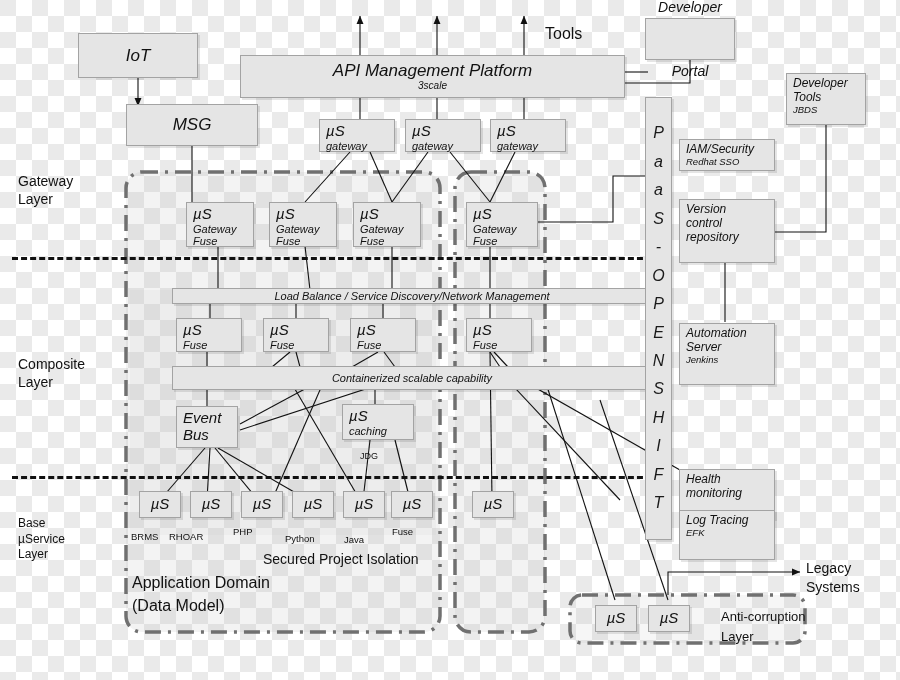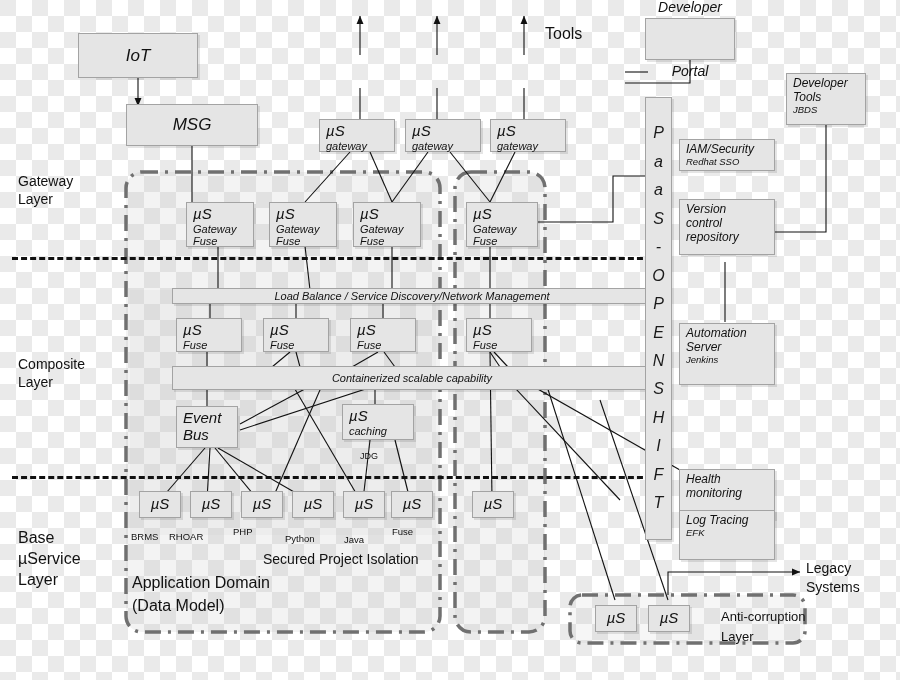--- a/index.html
+++ b/index.html
@@ -135,34 +135,38 @@
   <div class="hline" style="left:12px;top:476px;width:640px;"></div>
 
   <div class="freetext" style="left:18px;top:172px;font-size:14px;line-height:1.3;">
     <div>Gateway</div>
     <div>Layer</div>
   </div>
   <div class="freetext" style="left:18px;top:355px;font-size:14px;line-height:1.3;">
     <div>Composite</div>
     <div>Layer</div>
   </div>
-  <div class="freetext" style="left:18px;top:528px;font-size:16px;line-height:1.3;">
+  <div class="freetext" style="left:18px;top:516px;font-size:12px;line-height:1.3;">
     <div>Base</div>
     <div>µService</div>
     <div>Layer</div>
   </div>
 
   <div class="box ctr" style="left:78px;top:33px;width:120px;height:45px;">
     <span class="t1" style="font-size:17px;">IoT</span>
   </div>
 
   <div class="box ctr" style="left:126px;top:104px;width:132px;height:42px;">
     <span class="t1" style="font-size:17px;">MSG</span>
   </div>
 
+  <div class="box ctr" style="left:240px;top:55px;width:385px;height:43px;">
+    <span class="t1" style="font-size:17px;">API Management Platform</span>
+    <span class="t3" style="font-size:10px;">3scale</span>
+  </div>
 
   <div class="freetext" style="left:545px;top:25px;font-size:16px;">Tools</div>
 
   <div class="box ctr" style="left:645px;top:18px;width:90px;height:42px;">
     <span class="t2" style="font-size:14px;">Developer</span>
     <span class="t2" style="font-size:14px;margin-top:47px;">Portal</span>
   </div>
 
   <div class="box padl" style="left:786px;top:73px;width:80px;height:52px;">
     <span class="t2" style="font-size:12px;">Developer</span>
@@ -311,21 +315,21 @@
         <span>F</span>
         <span>T</span>
       </span>
   </div>
 
   <div class="box padl" style="left:679px;top:139px;width:96px;height:32px;">
     <span class="t2" style="font-size:12px;">IAM/Security</span>
     <span class="t3">Redhat SSO</span>
   </div>
 
-  <div class="box padl" style="left:679px;top:199px;width:96px;height:56px;">
+  <div class="box padl" style="left:679px;top:199px;width:96px;height:64px;">
     <span class="t2" style="font-size:12px;">Version</span>
     <span class="t2" style="font-size:12px;">control</span>
     <span class="t2" style="font-size:12px;">repository</span>
   </div>
 
   <div class="box padl" style="left:679px;top:323px;width:96px;height:62px;">
     <span class="t2" style="font-size:12px;">Automation</span>
     <span class="t2" style="font-size:12px;">Server</span>
     <span class="t3">Jenkins</span>
   </div>

